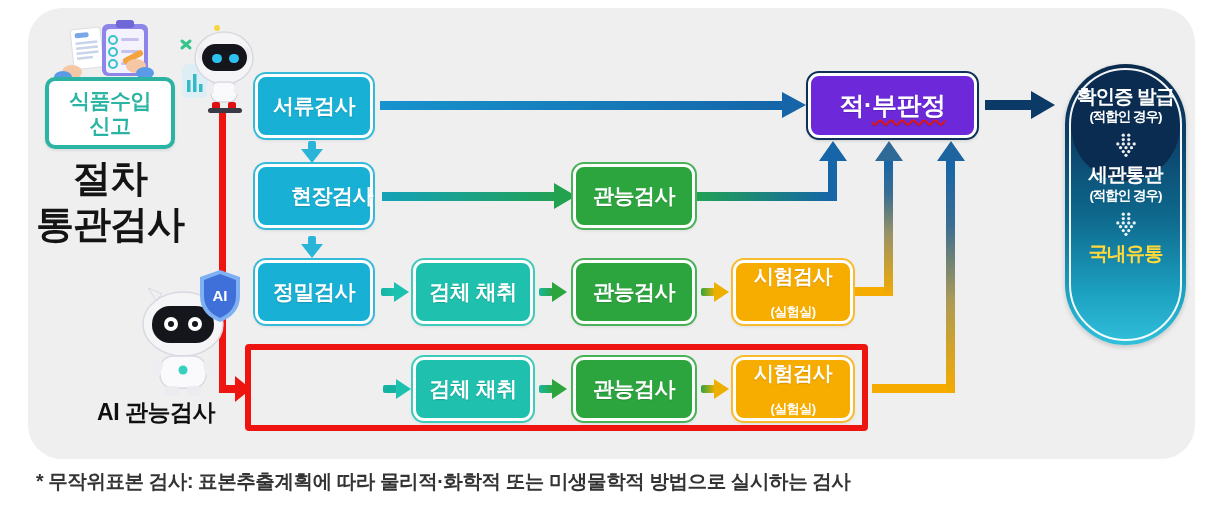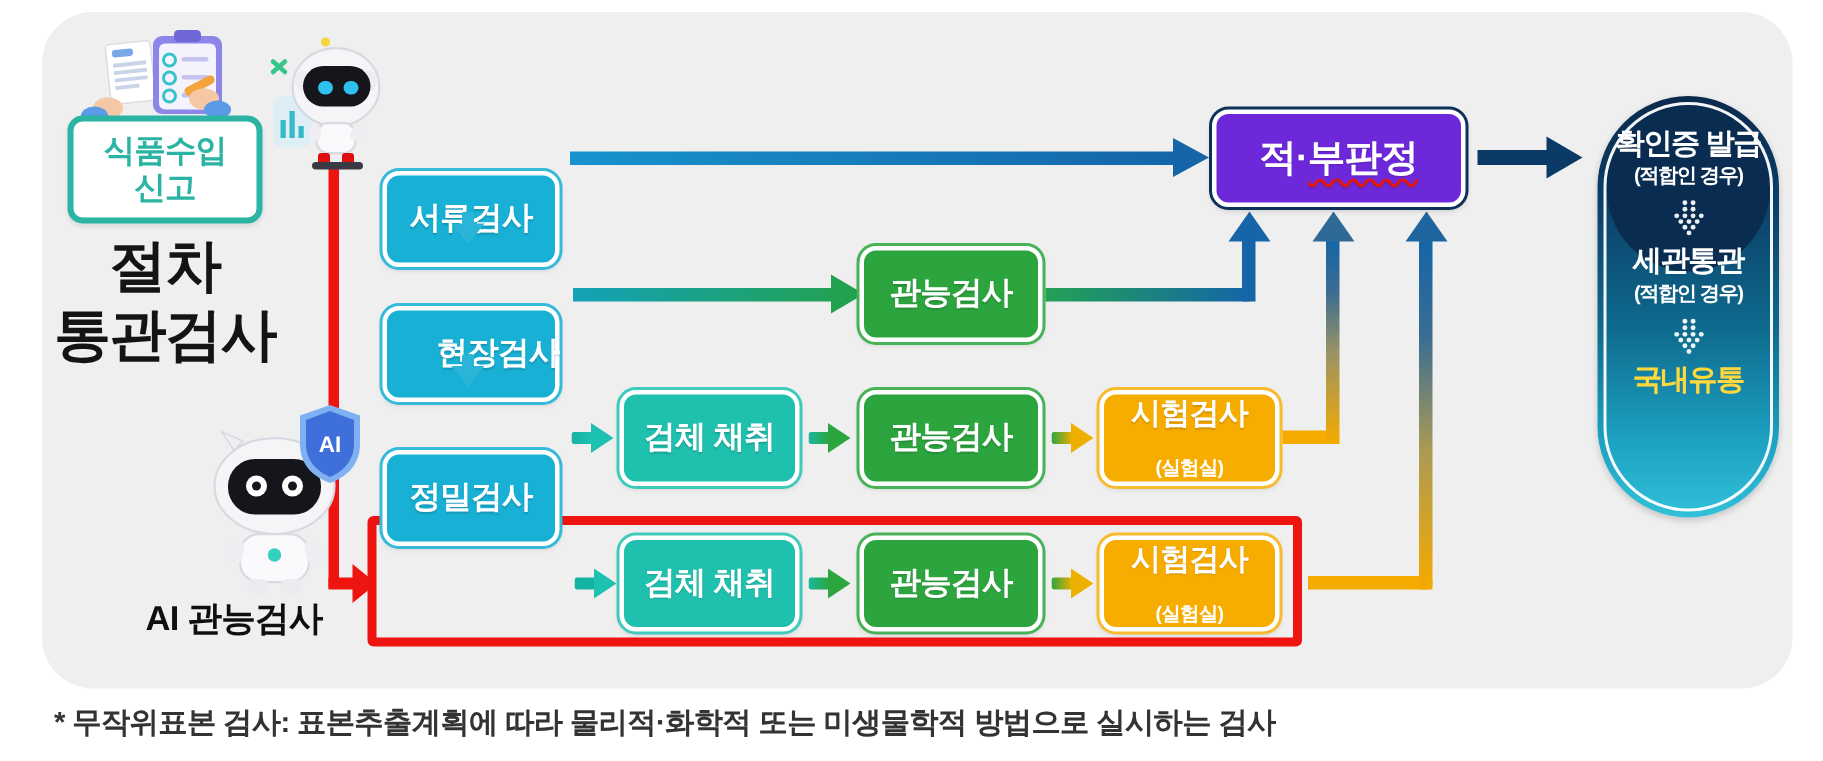--- a/index.html
+++ b/index.html
@@ -6,21 +6,21 @@
   .canvas{position:relative;width:1215px;height:507px;background:#ffffff;overflow:hidden;
           font-family:"Liberation Sans","DejaVu Sans",sans-serif;}
   .board{position:absolute;left:28px;top:8px;width:1167px;height:451px;background:#efeff0;border-radius:34px;}
 
   
   .box{position:absolute;display:flex;flex-direction:column;align-items:center;justify-content:center;
        border-radius:11px;color:#fff;font-weight:800;border:3px solid #ffffff;box-sizing:border-box;
        text-align:center;line-height:1.05;letter-spacing:-0.5px;}
   .box .main{font-size:21px;text-shadow:0 1px 1px rgba(0,0,0,.15);white-space:nowrap;}
   .box .sub{font-size:13px;font-weight:700;margin-top:18px;}
-  .box-cyan{background:#18b0d4;box-shadow:0 0 0 2px #35bbd9,0 2px 4px rgba(0,0,0,.12);margin-top:40px;}
+  .box-cyan{background:#18b0d4;box-shadow:0 0 0 2px #35bbd9,0 2px 4px rgba(0,0,0,.12);}
   .box-teal{background:#1fc0ae;box-shadow:0 0 0 2px #3fcbbb,0 2px 4px rgba(0,0,0,.12);}
   .box-green{background:#2da53f;box-shadow:0 0 0 2px #47b257,0 2px 4px rgba(0,0,0,.12);}
   .box-yellow{background:#f7ac00;box-shadow:0 0 0 2px #f9bb2e,0 2px 4px rgba(0,0,0,.12);}
   .box-navy{background:#6d28d9;box-shadow:0 0 0 2px #0d3158,0 2px 4px rgba(0,0,0,.2);}
 
   
   .badge{position:absolute;left:45px;top:77px;width:122px;height:64px;background:#ffffff;
          border:4px solid #2bb4a4;border-radius:10px;display:flex;flex-direction:column;align-items:center;
          justify-content:center;color:#2bb4a4;font-weight:900;font-size:21px;line-height:1.2;
          letter-spacing:-0.5px;box-shadow:0 2px 3px rgba(0,0,0,.08);}

